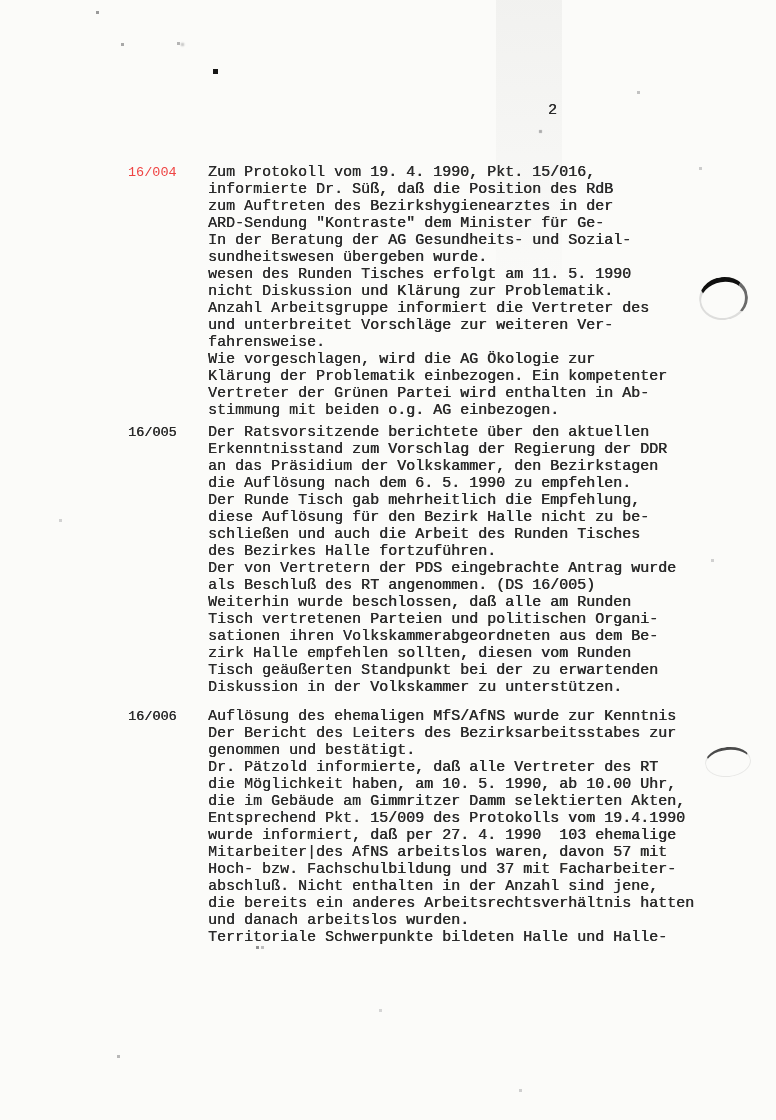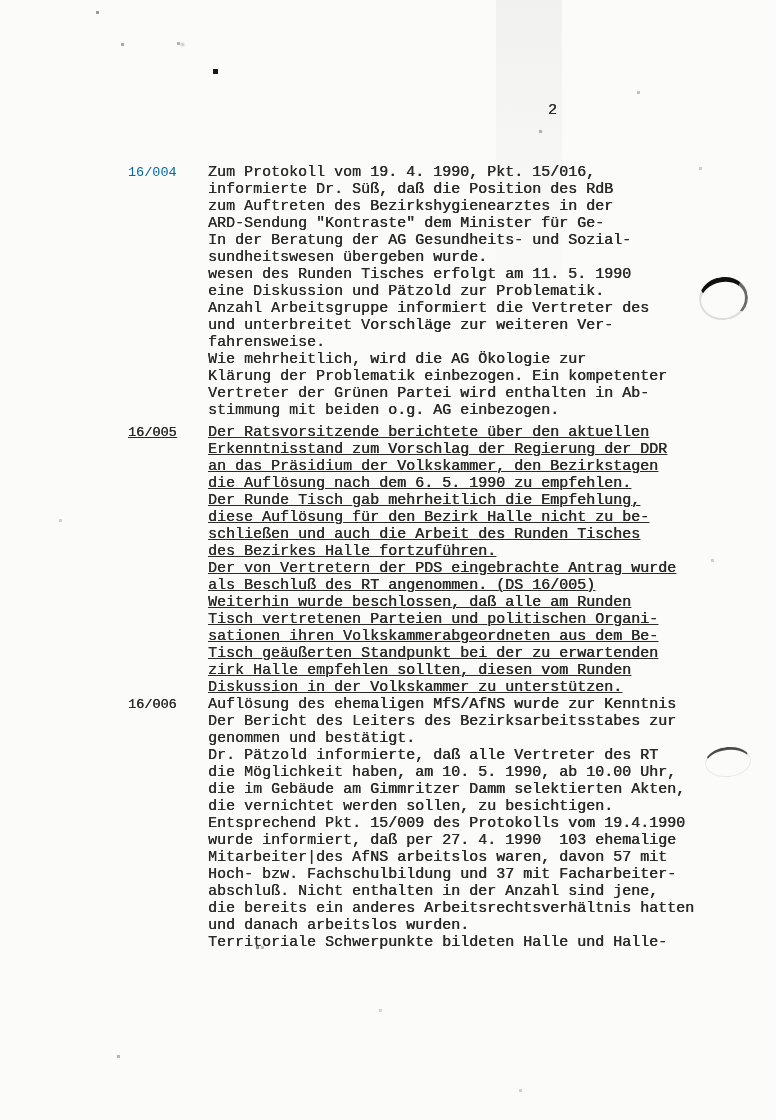--- a/index.html
+++ b/index.html
@@ -19,29 +19,29 @@
     pointer-events:none;
   }
   .page-number{
     position:absolute;left:548px;top:102px;
     font-size:15px;line-height:17px;
     text-shadow:.35px 0 0 currentColor;
   }
   .sections{position:absolute;left:0;top:164px;width:776px;}
   .section{display:flex;align-items:flex-start;}
   .section.gap-s{margin-bottom:5px;}
-  .section.gap-m{text-decoration:underline;}
+  .section.gap-m{margin-bottom:12px;}
   .sec-num{
     flex:0 0 80px;margin-left:128px;
     font-size:13.5px;line-height:17px;
     white-space:pre;
     text-shadow:.35px 0 0 currentColor;
   }
   .sec-num.faded{
-    color:#0369a1;
+    color:#ef4444;
     text-shadow:none;
     filter:blur(.5px);
   }
   .sec-body{font-size:15px;line-height:17px;}
   .line{
     white-space:pre;
     text-shadow:.35px 0 0 currentColor;
   }
   
   .arc{position:absolute;border-radius:50%;pointer-events:none;}
@@ -94,25 +94,25 @@
     <section class="section gap-s">
       <div class="sec-num faded">16/004</div>
       <div class="sec-body">
           <div class="line">Zum Protokoll vom 19. 4. 1990, Pkt. 15/016,</div>
           <div class="line">informierte Dr. Süß, daß die Position des RdB</div>
           <div class="line">zum Auftreten des Bezirkshygienearztes in der</div>
           <div class="line">ARD-Sendung "Kontraste" dem Minister für Ge-</div>
           <div class="line">In der Beratung der AG Gesundheits- und Sozial-</div>
           <div class="line">sundheitswesen übergeben wurde.</div>
           <div class="line">wesen des Runden Tisches erfolgt am 11. 5. 1990</div>
-          <div class="line">eine Diskussion und Pätzold zur Problematik.</div>
+          <div class="line">nicht Diskussion und Klärung zur Problematik.</div>
           <div class="line">Anzahl Arbeitsgruppe informiert die Vertreter des</div>
           <div class="line">und unterbreitet Vorschläge zur weiteren Ver-</div>
           <div class="line">fahrensweise.</div>
-          <div class="line">Wie mehrheitlich, wird die AG Ökologie zur</div>
+          <div class="line">Wie vorgeschlagen, wird die AG Ökologie zur</div>
           <div class="line">Klärung der Problematik einbezogen. Ein kompetenter</div>
           <div class="line">Vertreter der Grünen Partei wird enthalten in Ab-</div>
           <div class="line">stimmung mit beiden o.g. AG einbezogen.</div>
         </div>
     </section>
 
     <section class="section gap-m">
       <div class="sec-num">16/005</div>
       <div class="sec-body">
           <div class="line">Der Ratsvorsitzende berichtete über den aktuellen</div>
@@ -121,36 +121,35 @@
           <div class="line">die Auflösung nach dem 6. 5. 1990 zu empfehlen.</div>
           <div class="line">Der Runde Tisch gab mehrheitlich die Empfehlung,</div>
           <div class="line">diese Auflösung für den Bezirk Halle nicht zu be-</div>
           <div class="line">schließen und auch die Arbeit des Runden Tisches</div>
           <div class="line">des Bezirkes Halle fortzuführen.</div>
           <div class="line">Der von Vertretern der PDS eingebrachte Antrag wurde</div>
           <div class="line">als Beschluß des RT angenommen. (DS 16/005)</div>
           <div class="line">Weiterhin wurde beschlossen, daß alle am Runden</div>
           <div class="line">Tisch vertretenen Parteien und politischen Organi-</div>
           <div class="line">sationen ihren Volkskammerabgeordneten aus dem Be-</div>
+          <div class="line">zirk Halle empfehlen sollten, diesen vom Runden</div>
           <div class="line">Tisch geäußerten Standpunkt bei der zu erwartenden</div>
-          <div class="line">zirk Halle empfehlen sollten, diesen vom Runden</div>
           <div class="line">Diskussion in der Volkskammer zu unterstützen.</div>
         </div>
     </section>
 
     <section class="section">
       <div class="sec-num">16/006</div>
       <div class="sec-body">
           <div class="line">Auflösung des ehemaligen MfS/AfNS wurde zur Kenntnis</div>
           <div class="line">Der Bericht des Leiters des Bezirksarbeitsstabes zur</div>
           <div class="line">genommen und bestätigt.</div>
           <div class="line">Dr. Pätzold informierte, daß alle Vertreter des RT</div>
           <div class="line">die Möglichkeit haben, am 10. 5. 1990, ab 10.00 Uhr,</div>
           <div class="line">die im Gebäude am Gimmritzer Damm selektierten Akten,</div>
-          <div class="line">die vernichtet werden sollen, zu besichtigen.</div>
           <div class="line">Entsprechend Pkt. 15/009 des Protokolls vom 19.4.1990</div>
           <div class="line">wurde informiert, daß per 27. 4. 1990  103 ehemalige</div>
           <div class="line">Mitarbeiter|des AfNS arbeitslos waren, davon 57 mit</div>
           <div class="line">Hoch- bzw. Fachschulbildung und 37 mit Facharbeiter-</div>
           <div class="line">abschluß. Nicht enthalten in der Anzahl sind jene,</div>
           <div class="line">die bereits ein anderes Arbeitsrechtsverhältnis hatten</div>
           <div class="line">und danach arbeitslos wurden.</div>
           <div class="line">Territoriale Schwerpunkte bildeten Halle und Halle-</div>
         </div>
     </section>

